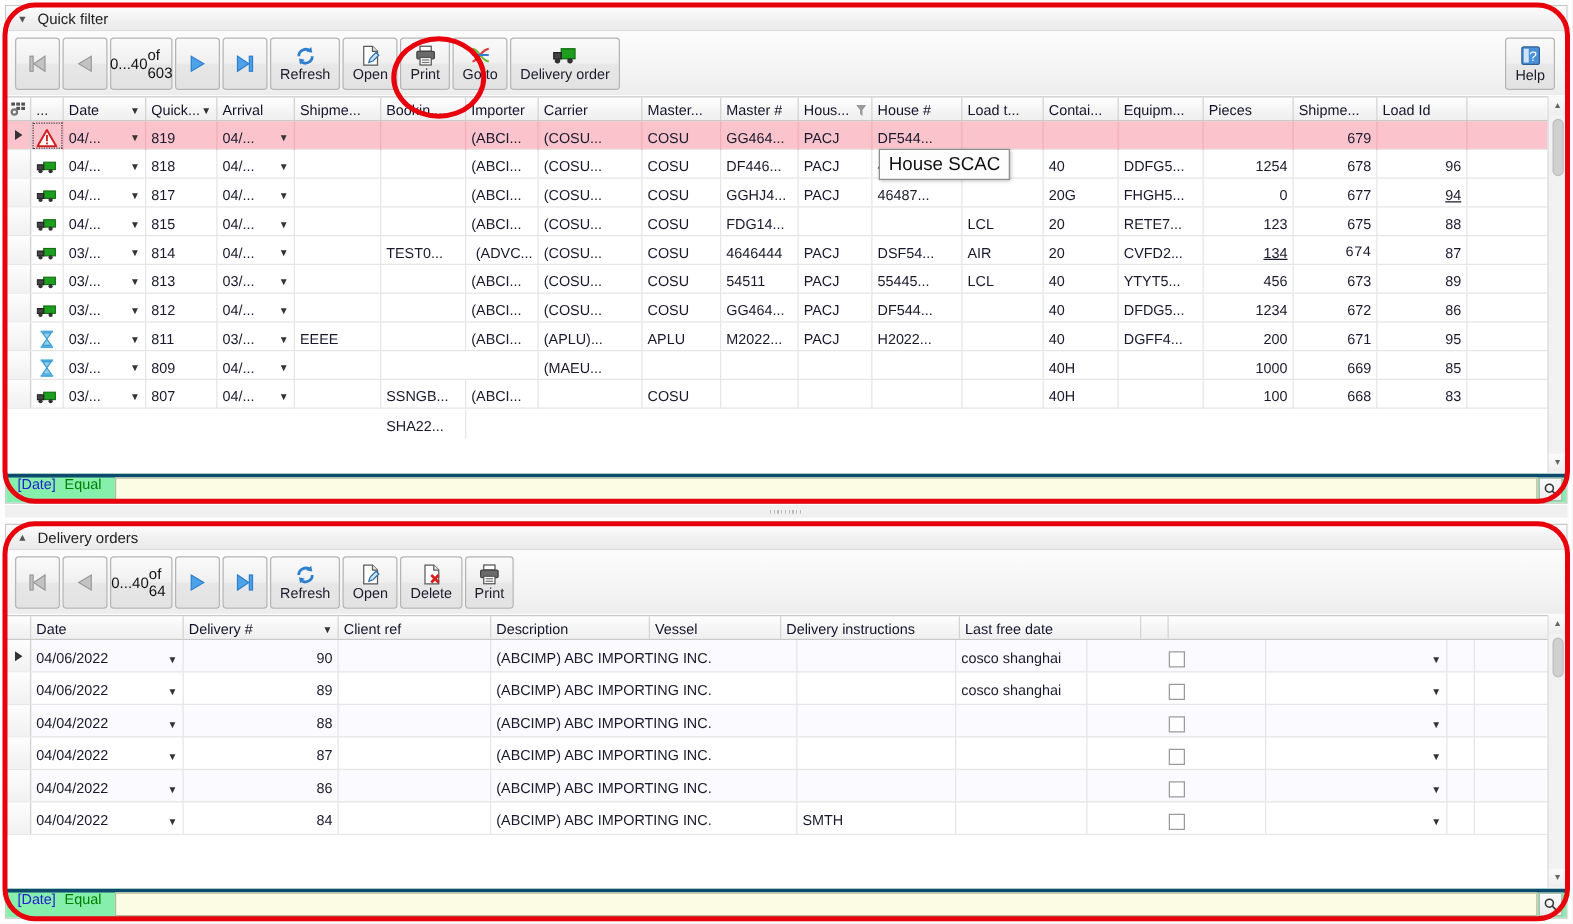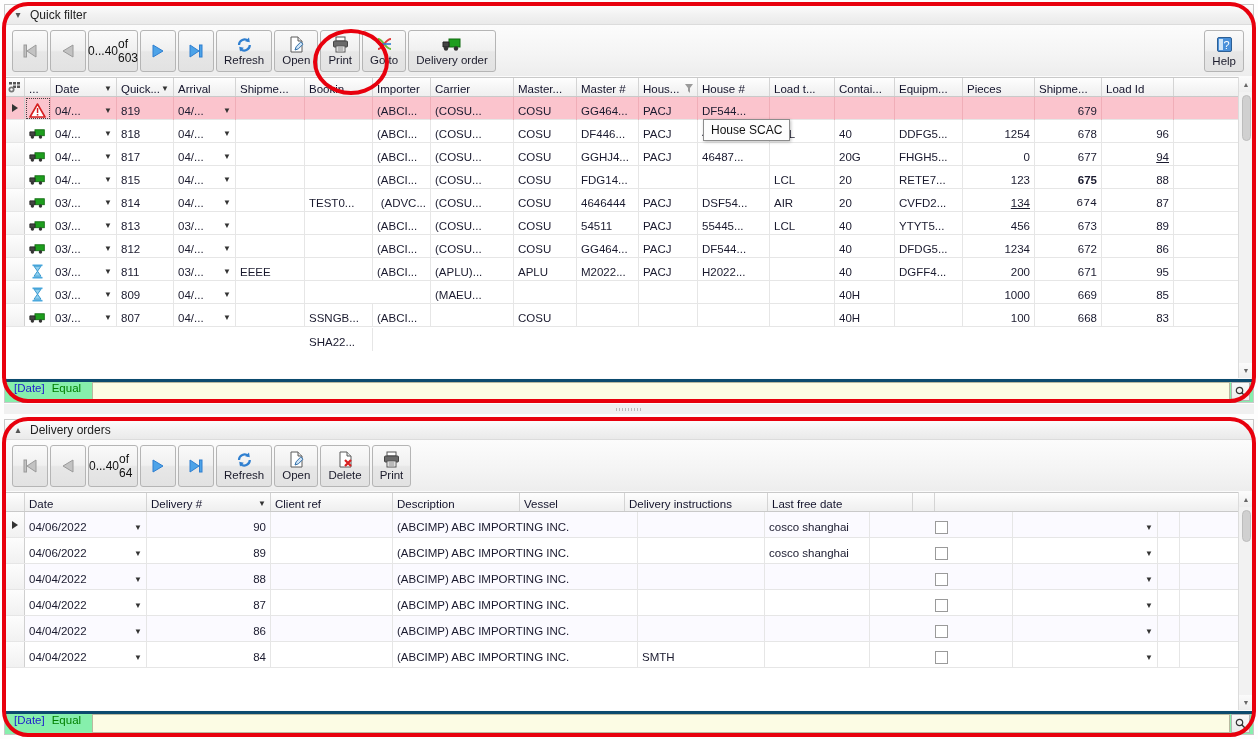--- a/index.html
+++ b/index.html
@@ -182,21 +182,21 @@
     background: #d0d0d0; border: 1px solid #bdbdbd; cursor: pointer;
   }
 
   
   .tooltip {
     position: absolute;
     background: #fdfdfd;
     border: 1px solid #8d8d8d;
     box-shadow: 1px 1px 3px rgba(0,0,0,0.25);
     padding: 3px 7px;
-    font-size: 12px;
+    font-size: 15px;
     color: #111;
     z-index: 50;
     white-space: nowrap;
   }
 
   
   .annot {
     position: absolute;
     border: 4px solid #e8000d;
     border-radius: 26px;
@@ -664,21 +664,21 @@
             </div>
             <div class="gc" style="width: 60px; flex: 0 0 auto;">
               <span>20</span>
             </div>
             <div class="gc" style="width: 68px; flex: 0 0 auto;">
               <span>RETE7...</span>
             </div>
             <div class="gc num" style="width: 72px; flex: 0 0 auto;">
               <span>123</span>
             </div>
-            <div class="gc num" style="width: 67px; flex: 0 0 auto; font-weight: bold;">
+            <div class="gc num" style="width: 67px; flex: 0 0 auto;">
               <span>675</span>
             </div>
             <div class="gc num" style="width: 72px; flex: 0 0 auto;">
               <span>88</span>
             </div>
           </div>
           <div class="grow">
             <div class="rowhdr"></div>
             <div class="gc iconcell" style="width: 26px; flex: 0 0 auto;">
               <svg width="20" height="14" viewBox="0 0 20 14">

